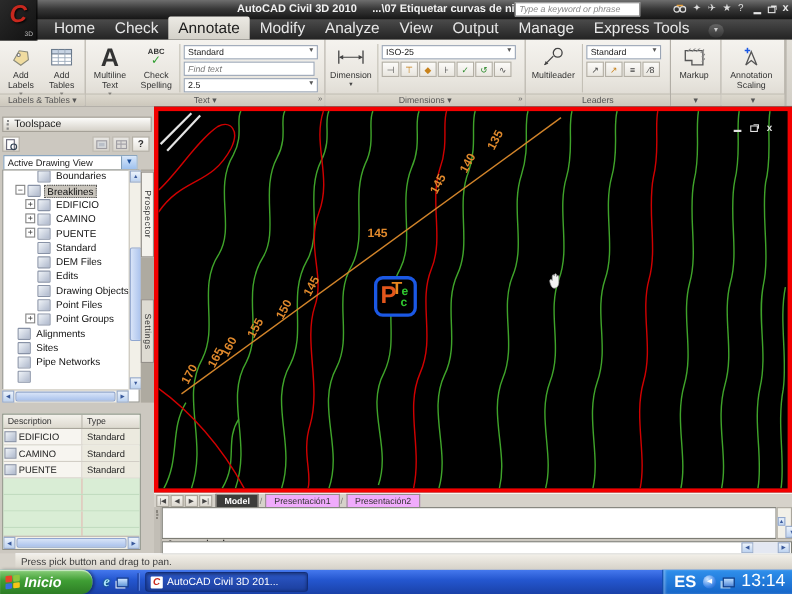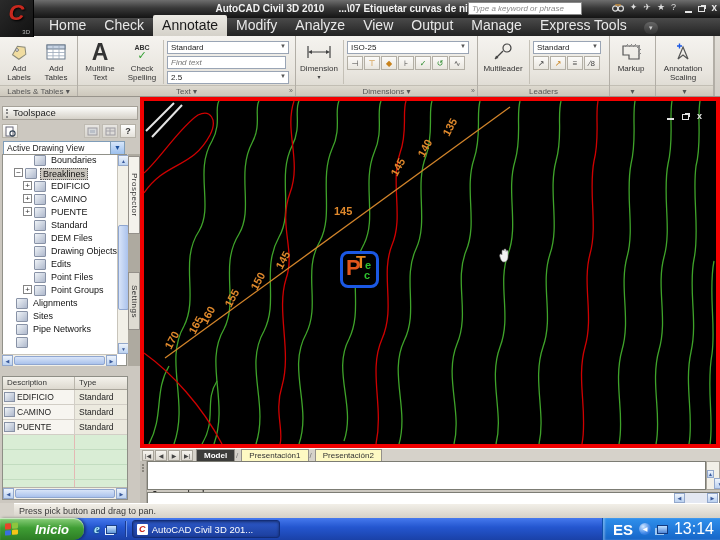--- a/index.html
+++ b/index.html
@@ -108,21 +108,21 @@
   .ptec{position:absolute;left:196px;top:150px;width:39px;height:37px;border:3px solid #1b58e4;border-radius:8px;background:#000;z-index:4}
   .pl{position:absolute;font-weight:bold;font-family:"Liberation Sans",sans-serif}
   .pl0{left:3px;top:1px;font-size:22px;color:#e2561c}
   .pl1{left:13px;top:0px;font-size:16px;color:#e8871f}
   .pl2{left:22px;top:5px;font-size:11px;color:#2fc42f}
   .pl3{left:21px;top:15px;font-size:11px;color:#2fc42f}
 
   
   .layoutbar{position:absolute;left:140px;top:448px;width:580px;height:13px;background:#d6d2ca;border-top:1px solid #fbfaf7;display:flex;align-items:center;font-size:8px;color:#333;padding-left:2px}
   .lnav{width:12px;height:11px;border:1px solid #a8a49a;background:linear-gradient(#f6f4ef,#dcd8d0);text-align:center;line-height:10px;font-size:6px;color:#444;margin-right:1px}
-  .ltab{padding:0 7px;height:12px;line-height:12px;background:#fef9c3;border:1px solid #94908a;border-bottom:none;margin-left:2px}
+  .ltab{padding:0 7px;height:12px;line-height:12px;background:#f0abfc;border:1px solid #94908a;border-bottom:none;margin-left:2px}
   .ltab.active{background:#3c3c3a;color:#fff;font-weight:bold}
   .lsep{margin:0 1px;color:#777}
 
   
   .cmdwin{position:absolute;left:140px;top:461px;width:580px;height:42px;background:#ccc8c0}
   .cmd-grip{position:absolute;left:0;top:0;width:7px;height:42px;background:#c2beb6;border-right:1px solid #a8a49c}
   .cmd-grip i{position:absolute;left:2px;top:3px;width:2px;height:8px;border-left:2px dotted #8a867e}
   .cmd-text{position:absolute;left:7px;top:0;width:559px;height:29px;background:#fff;border:1px solid #7c7c74;font-family:"Liberation Mono","DejaVu Sans Mono",monospace;font-size:9px;line-height:13px;color:#000;padding:1px 4px;white-space:pre}
   .cmd-vscroll{position:absolute;right:0;top:0;width:14px;height:29px;background:#f2f0e8;border:1px solid #aaa69c}
   .cmd-vscroll .sbtn{width:12px;height:11px}
@@ -131,21 +131,21 @@
   .cmd-hscroll{position:absolute;right:1px;top:0;height:10px;display:flex;align-items:center;background:#f2f0e8}
   .cmd-hscroll .sbtn{width:11px;height:10px;line-height:9px}
   .cmd-hscroll .track{width:22px;height:10px;background:#e4e8f2}
 
   
   .statusbar{position:absolute;left:14px;top:503px;width:720px;height:15px;background:linear-gradient(#f2efe8,#d5d1c8);border-top:1px solid #fff;font-size:9px;color:#3a3a3a;display:flex;align-items:center;padding-left:5px}
   .sgrip{position:absolute;right:2px;bottom:1px;color:#9a968c;font-size:9px}
 
   
   .taskbar{position:absolute;left:0;top:518px;width:720px;height:22px;background:linear-gradient(#4579ee,#2456cf 42%,#1a41a8);display:flex;align-items:center}
-  .start{width:84px;height:22px;border-radius:0 10px 10px 0;background:linear-gradient(#8cd07c,#3f9e34 45%,#2d7d25);color:#fff;font-style:italic;font-weight:bold;font-size:13px;display:flex;align-items:center;gap:17px;padding-left:5px;box-shadow:inset 0 1px 1px rgba(255,255,255,.6),2px 0 3px rgba(0,0,0,.4)}
+  .start{width:84px;height:22px;border-radius:0 10px 10px 0;background:linear-gradient(#8cd07c,#3f9e34 45%,#2d7d25);color:#fff;font-style:italic;font-weight:bold;font-size:13px;display:flex;align-items:center;gap:4px;padding-left:5px;box-shadow:inset 0 1px 1px rgba(255,255,255,.6),2px 0 3px rgba(0,0,0,.4)}
   .flag{width:13px;height:12px;display:grid;grid-template-columns:6px 6px;grid-gap:1px;transform:skewY(-6deg)}
   .flag i{border-radius:1px}
   .f1{background:#e8442a}.f2{background:#8cc63f}.f3{background:#3a6fe0}.f4{background:#f5c518}
   .qlaunch{display:flex;align-items:center;gap:6px;margin-left:10px}
   .ql-e{font-family:"Liberation Serif",serif;font-style:italic;font-weight:bold;color:#aee2ff;font-size:13px;text-shadow:0 0 2px #063}
   .ql-desk{width:11px;height:9px;background:linear-gradient(#cfe6ff,#5f96d8);border:1px solid #1a3f88;box-shadow:-2px 2px 0 -1px #e8f2ff}
   .tb-div{width:1px;height:16px;background:#1a3a90;box-shadow:1px 0 0 #6f95e8;margin-left:8px}
   .taskbtn{margin-left:6px;width:148px;height:18px;background:linear-gradient(#2c58c8,#1c3f9e);border:1px solid #122d78;border-radius:3px;display:flex;align-items:center;gap:4px;padding:0 4px;color:#fff;font-size:9.5px;box-shadow:inset 0 1px 3px rgba(0,0,0,.45);white-space:nowrap;overflow:hidden}
   .task-ic{width:11px;height:11px;background:#fff;border-radius:1px;color:#c8281e;font-weight:bold;font-size:9px;line-height:11px;text-align:center;font-style:italic;flex:none}
   .tray{margin-left:auto;height:22px;display:flex;align-items:center;gap:6px;background:linear-gradient(#2f90ec,#1565c8);padding:0 6px 0 10px;border-left:1px solid #0f4fa8;box-shadow:inset 2px 0 2px rgba(255,255,255,.3);color:#fff}
@@ -419,26 +419,26 @@
           <span class="tlabel">Standard</span>
         </div>
         <div class="titem" style="padding-left: 20px;">
           <span class="tind"></span>
           <span class="ticon"></span>
           <span class="tlabel">DEM Files</span>
         </div>
         <div class="titem" style="padding-left: 20px;">
           <span class="tind"></span>
           <span class="ticon"></span>
+          <span class="tlabel">Edits</span>
+        </div>
+        <div class="titem" style="padding-left: 20px;">
+          <span class="tind"></span>
+          <span class="ticon"></span>
           <span class="tlabel">Drawing Objects</span>
-        </div>
-        <div class="titem" style="padding-left: 20px;">
-          <span class="tind"></span>
-          <span class="ticon"></span>
-          <span class="tlabel">Edits</span>
         </div>
         <div class="titem" style="padding-left: 20px;">
           <span class="tind"></span>
           <span class="ticon"></span>
           <span class="tlabel">Point Files</span>
         </div>
         <div class="titem" style="padding-left: 20px;">
           <span class="texp">+</span>
           <span class="ticon"></span>
           <span class="tlabel">Point Groups</span>

